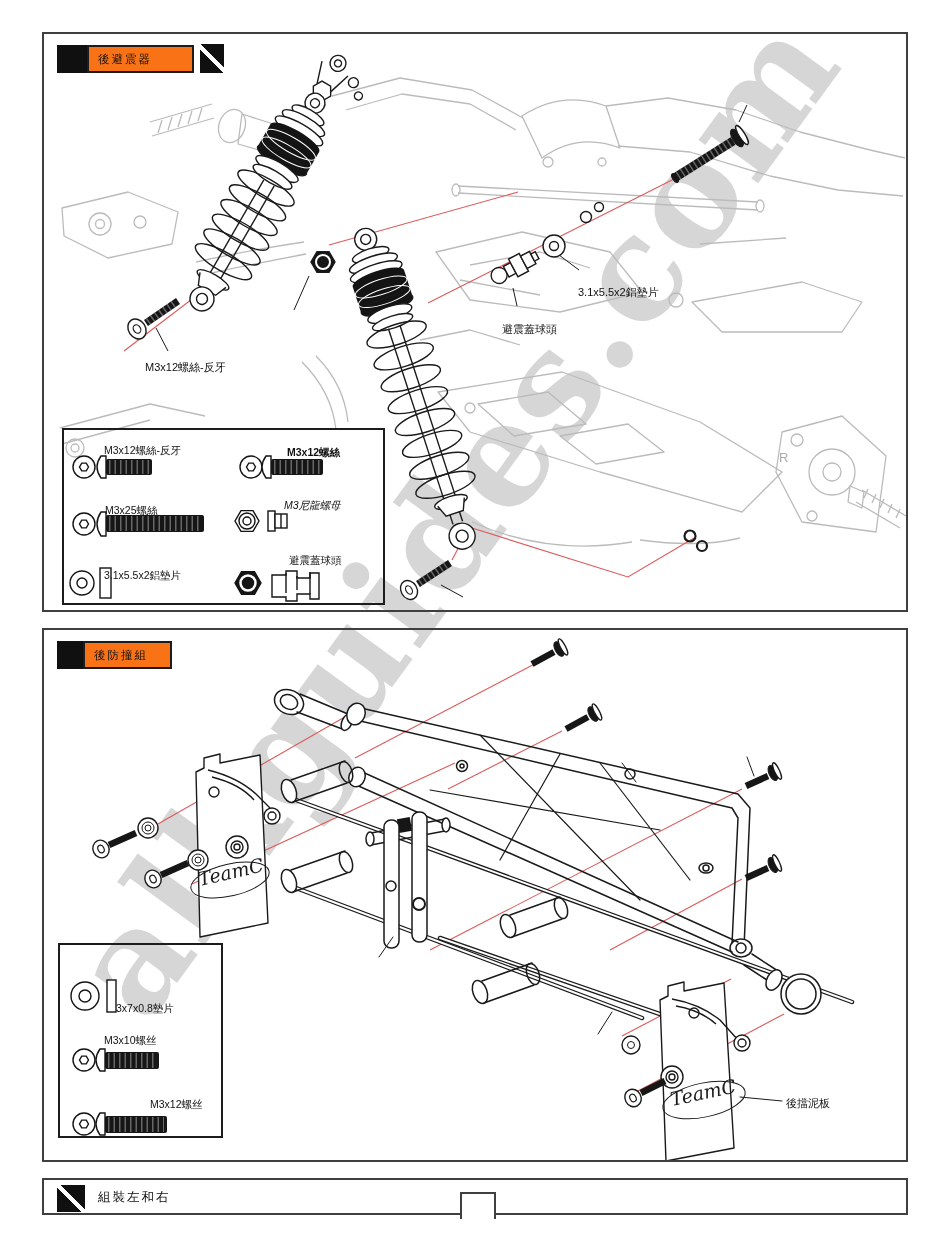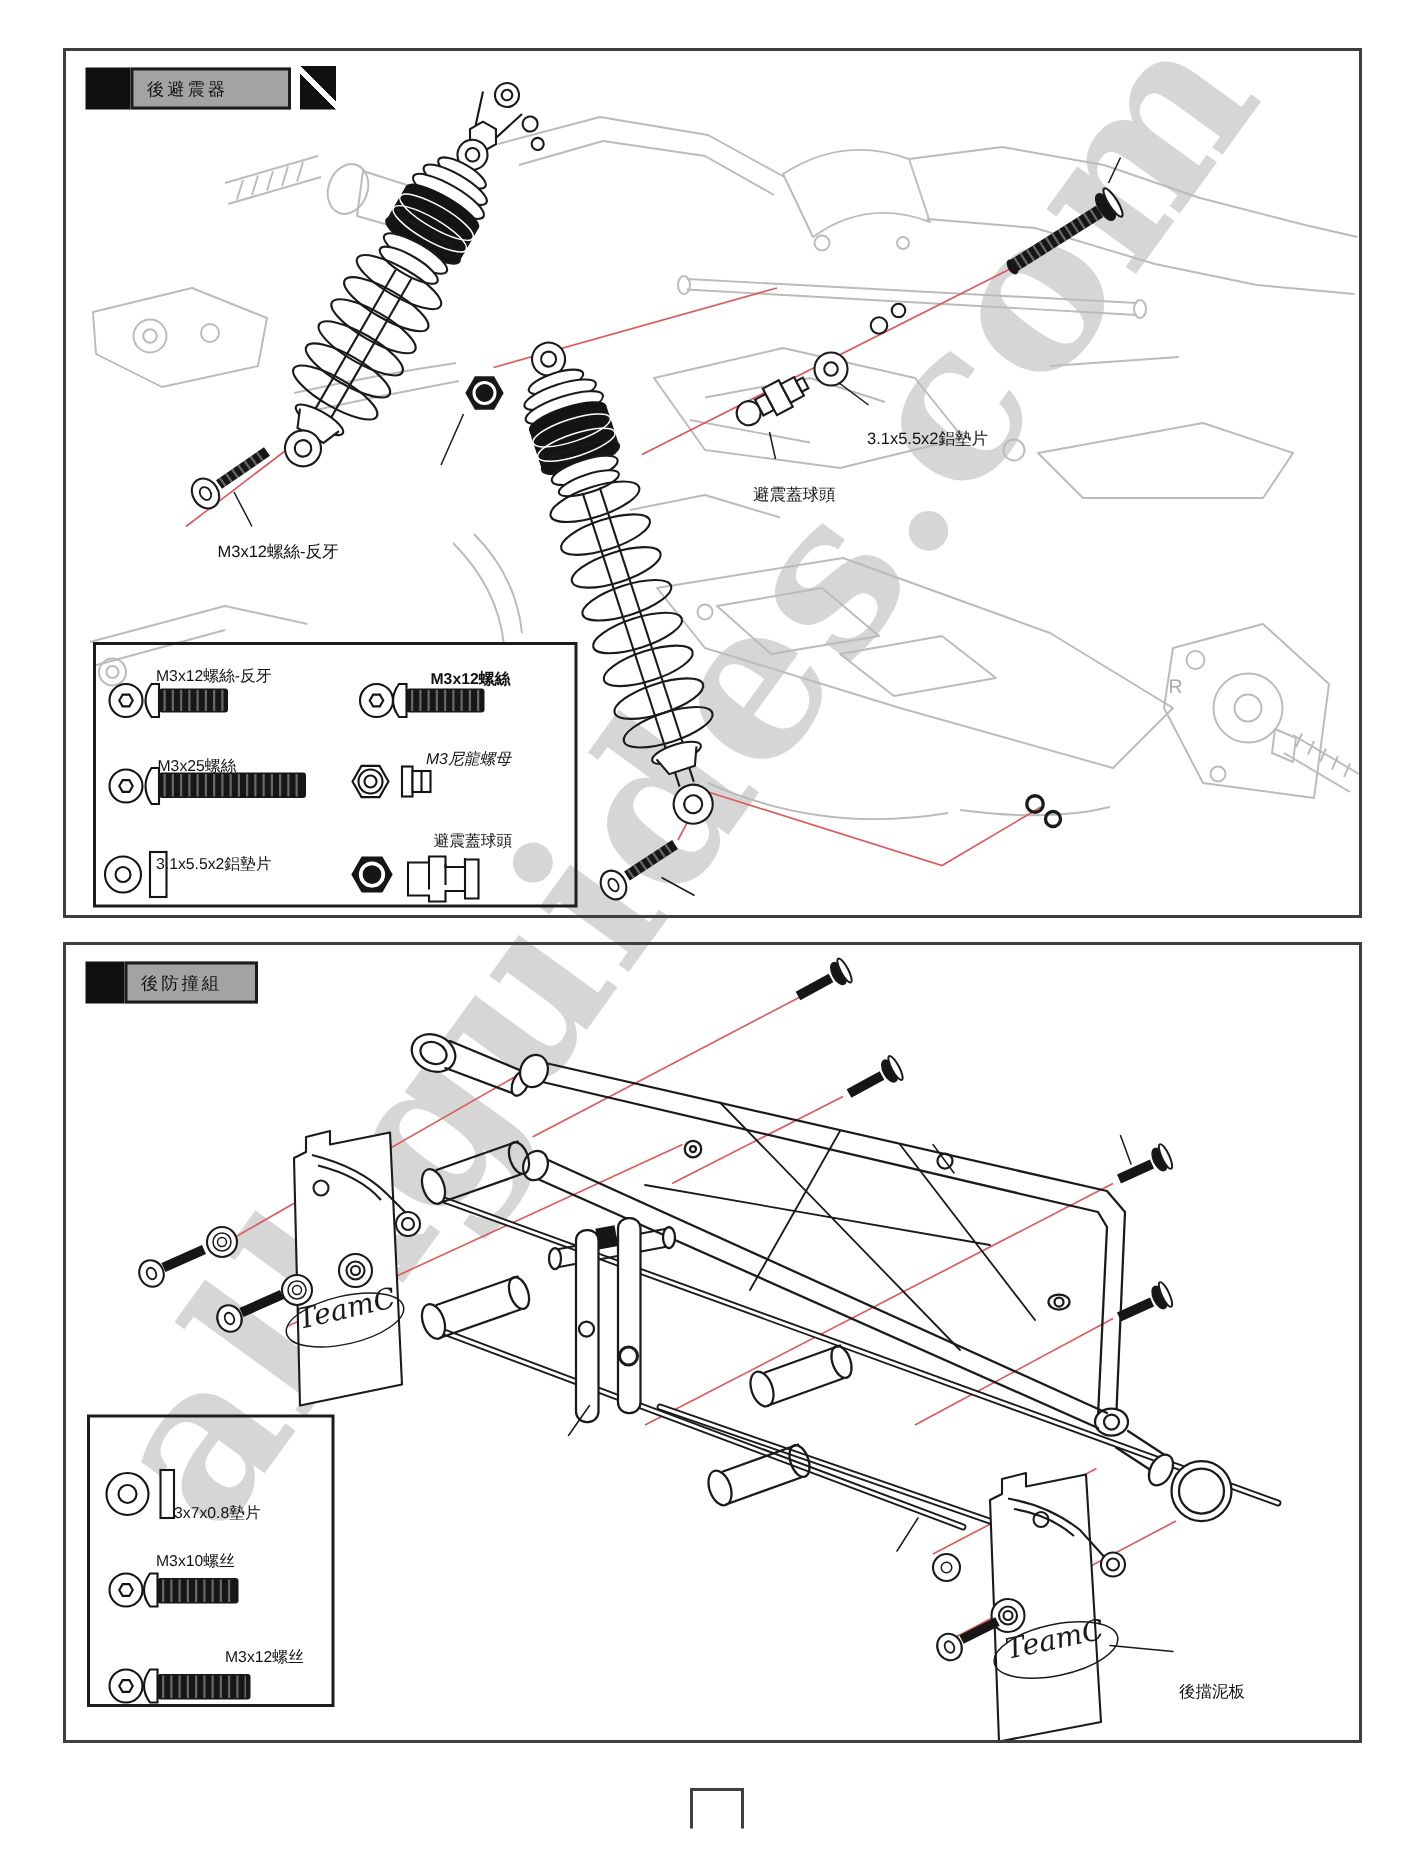--- a/index.html
+++ b/index.html
@@ -5,21 +5,21 @@
   html,body{margin:0;padding:0;background:#fff;}
   .page{position:relative;width:950px;height:1244px;background:#ffffff;overflow:hidden;
         font-family:"Liberation Sans","DejaVu Sans",sans-serif;color:#111;}
   .watermark{position:absolute;left:38px;top:948px;z-index:1;white-space:nowrap;
         transform:rotate(-54deg);transform-origin:0 0;
         font-family:"DejaVu Serif",serif;font-weight:700;font-size:142px;letter-spacing:3px;
         color:#9a9a9a;opacity:.40;}
   svg.art{position:absolute;left:0;top:0;z-index:2;}
   .panel{position:absolute;border:2px solid #3f3f3f;background:transparent;z-index:3;}
   .hdr-sq{position:absolute;background:#101010;z-index:4;}
-  .hdr-box{position:absolute;border:2px solid #1c1c1c;background:#a3a3a3;z-index:4;
+  .hdr-box{position:absolute;border:2px solid #1c1c1c;background:#f97316;z-index:4;
         display:flex;align-items:center;padding-left:9px;font-size:11.5px;letter-spacing:2px;}
   .diag-sq{position:absolute;z-index:4;
         background:linear-gradient(45deg,#101010 45%,#fff 45%,#fff 55%,#101010 55%);}
   .pbox{position:absolute;border:2px solid #1c1c1c;background:transparent;z-index:3;}
   .lbl{position:absolute;font-size:11px;white-space:nowrap;z-index:4;}
   .lbl-s{position:absolute;font-size:10.5px;white-space:nowrap;z-index:4;}
   .notch{position:absolute;left:460px;top:1192px;width:32px;height:25px;background:#fff;
         border:2px solid #3f3f3f;border-bottom:none;z-index:4;}
   .footer-text{display:flex;align-items:center;}
 </style>
@@ -389,22 +389,26 @@
   <div class="lbl-s" style="left:287px;top:446px;font-weight:bold;">M3x12螺絲</div>
   <div class="lbl-s" style="left:284px;top:499px;font-style:italic;">M3尼龍螺母</div>
   <div class="lbl-s" style="left:289px;top:554px;">避震蓋球頭</div>
 
   <div class="panel" style="left:42px;top:628px;width:862px;height:530px;"></div>
   <div class="hdr-sq" style="left:57px;top:641px;width:26px;height:28px;"></div>
   <div class="hdr-box" style="left:83px;top:641px;width:76px;height:24px;">
     <span>後防撞組</span>
   </div>
 
-  <div class="lbl" style="left:786px;top:1096px;margin-top:24px;">後擋泥板</div>
+  <div class="lbl" style="left:786px;top:1096px;">後擋泥板</div>
 
   <div class="pbox" style="left:58px;top:943px;width:161px;height:191px;"></div>
   <div class="lbl-s" style="left:116px;top:966px;margin-top:36px;">3x7x0.8墊片</div>
   <div class="lbl-s" style="left:104px;top:1034px;">M3x10螺丝</div>
   <div class="lbl-s" style="left:114px;top:1098px;padding-left:36px;">M3x12螺丝</div>
 
+  <div class="panel footer-text" style="left:42px;top:1178px;width:862px;height:33px;">
+    <div class="diag-sq" style="left:13px;top:5px;width:28px;height:27px;position:absolute;"></div>
+    <span style="position:absolute;left:54px;top:9px;font-size:12.5px;letter-spacing:2px;">組裝左和右</span>
+  </div>
   <div class="notch"></div>
 
 </div>
 
 </body></html>

